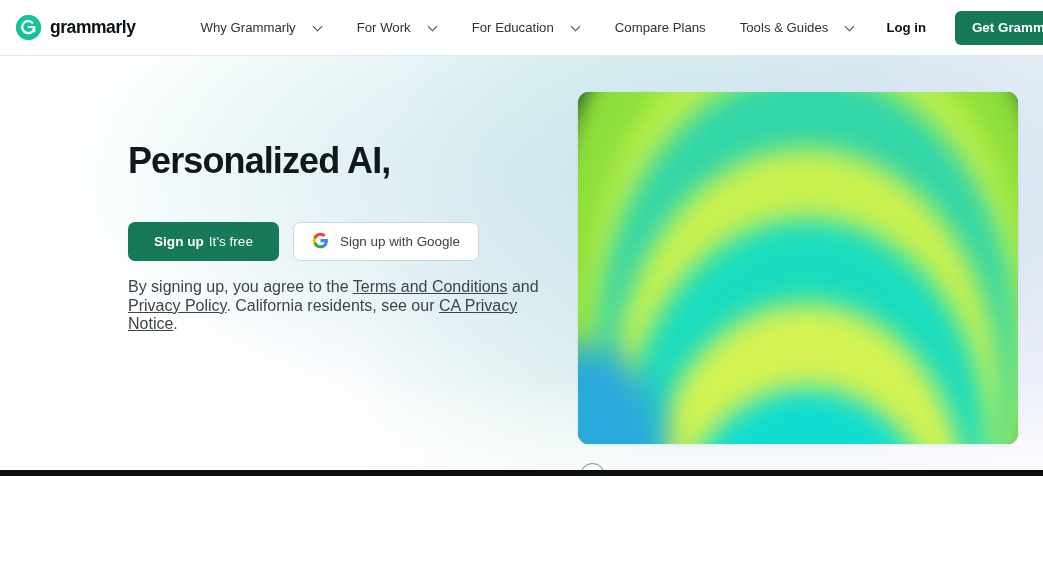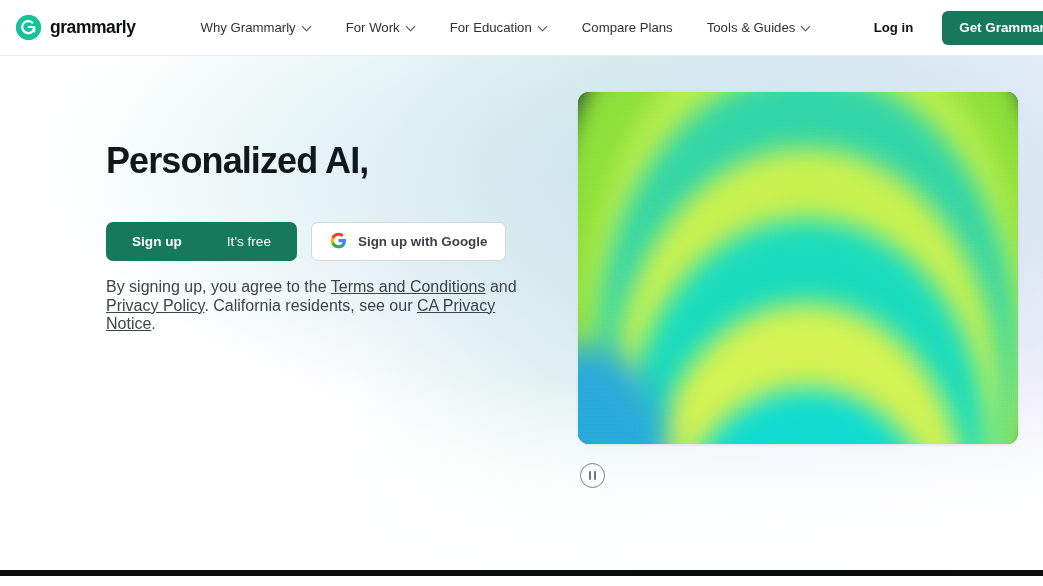--- a/index.html
+++ b/index.html
@@ -8,21 +8,21 @@
     width: 1043px;
     height: 586px;
     overflow: hidden;
     font-family: "Liberation Sans", sans-serif;
     background: #ffffff;
   }
 
   #page {
     position: relative;
     width: 1043px;
-    height: 576px;
+    height: 476px;
     overflow: hidden;
     background: #e5e5e5;
   }
 
   
   #navbar {
     position: absolute;
     top: 0; left: 0;
     width: 1043px;
     height: 56px;
@@ -56,21 +56,21 @@
 
   #navlinks {
     display: flex;
     align-items: center;
     margin-left: 48px;
     gap: 0px;
   }
   .navlink {
     display: flex;
     align-items: center;
-    gap: 7px;
+    gap: 18px;
     font-size: 13.2px;
     color: #2c3235;
     padding: 6px 17px;
     cursor: pointer;
     white-space: nowrap;
   }
   .chev {
     display: inline-block;
     width: 9px; height: 9px;
     position: relative;
@@ -137,21 +137,21 @@
     width: 1043px;
     height: 200px;
     background: linear-gradient(180deg, rgba(255,255,255,0) 0%, rgba(255,255,255,0.85) 55%, #ffffff 100%);
     z-index: 2;
   }
 
   
   #hero-left {
     position: absolute;
     top: 140px;
-    left: 106px;
+    left: 128px;
     width: 450px;
     z-index: 10;
   }
   #headline {
     font-size: 36px;
     line-height: 41px;
     font-weight: bold;
     letter-spacing: -0.9px;
     color: #10181b;
   }
@@ -175,35 +175,34 @@
     border-radius: 7px;
     height: 39px;
     padding: 0 26px;
     font-size: 13.6px;
     cursor: pointer;
     font-family: "Liberation Sans", sans-serif;
     display: flex; align-items: center; gap: 5px;
     white-space: nowrap;
   }
   #signup-btn .b { font-weight: bold; }
-  #signup-btn .n { font-weight: normal; margin-left: 40px; }
+  #signup-btn .n { font-weight: normal; }
 
   #google-btn {
     background: #ffffff;
     border: 1px solid #d3d7dc;
     border-radius: 7px;
     height: 39px;
     padding: 0 18px;
     font-size: 13.4px;
     color: #3b4245;
     cursor: pointer;
     font-family: "Liberation Sans", sans-serif;
     display: flex; align-items: center; gap: 11px;
     white-space: nowrap;
-    font-weight: bold;
   }
 
   #legal {
     margin-top: 17px;
     font-size: 16px;
     line-height: 18.5px;
     color: #3d4447;
     width: 440px;
   }
   #legal a {

